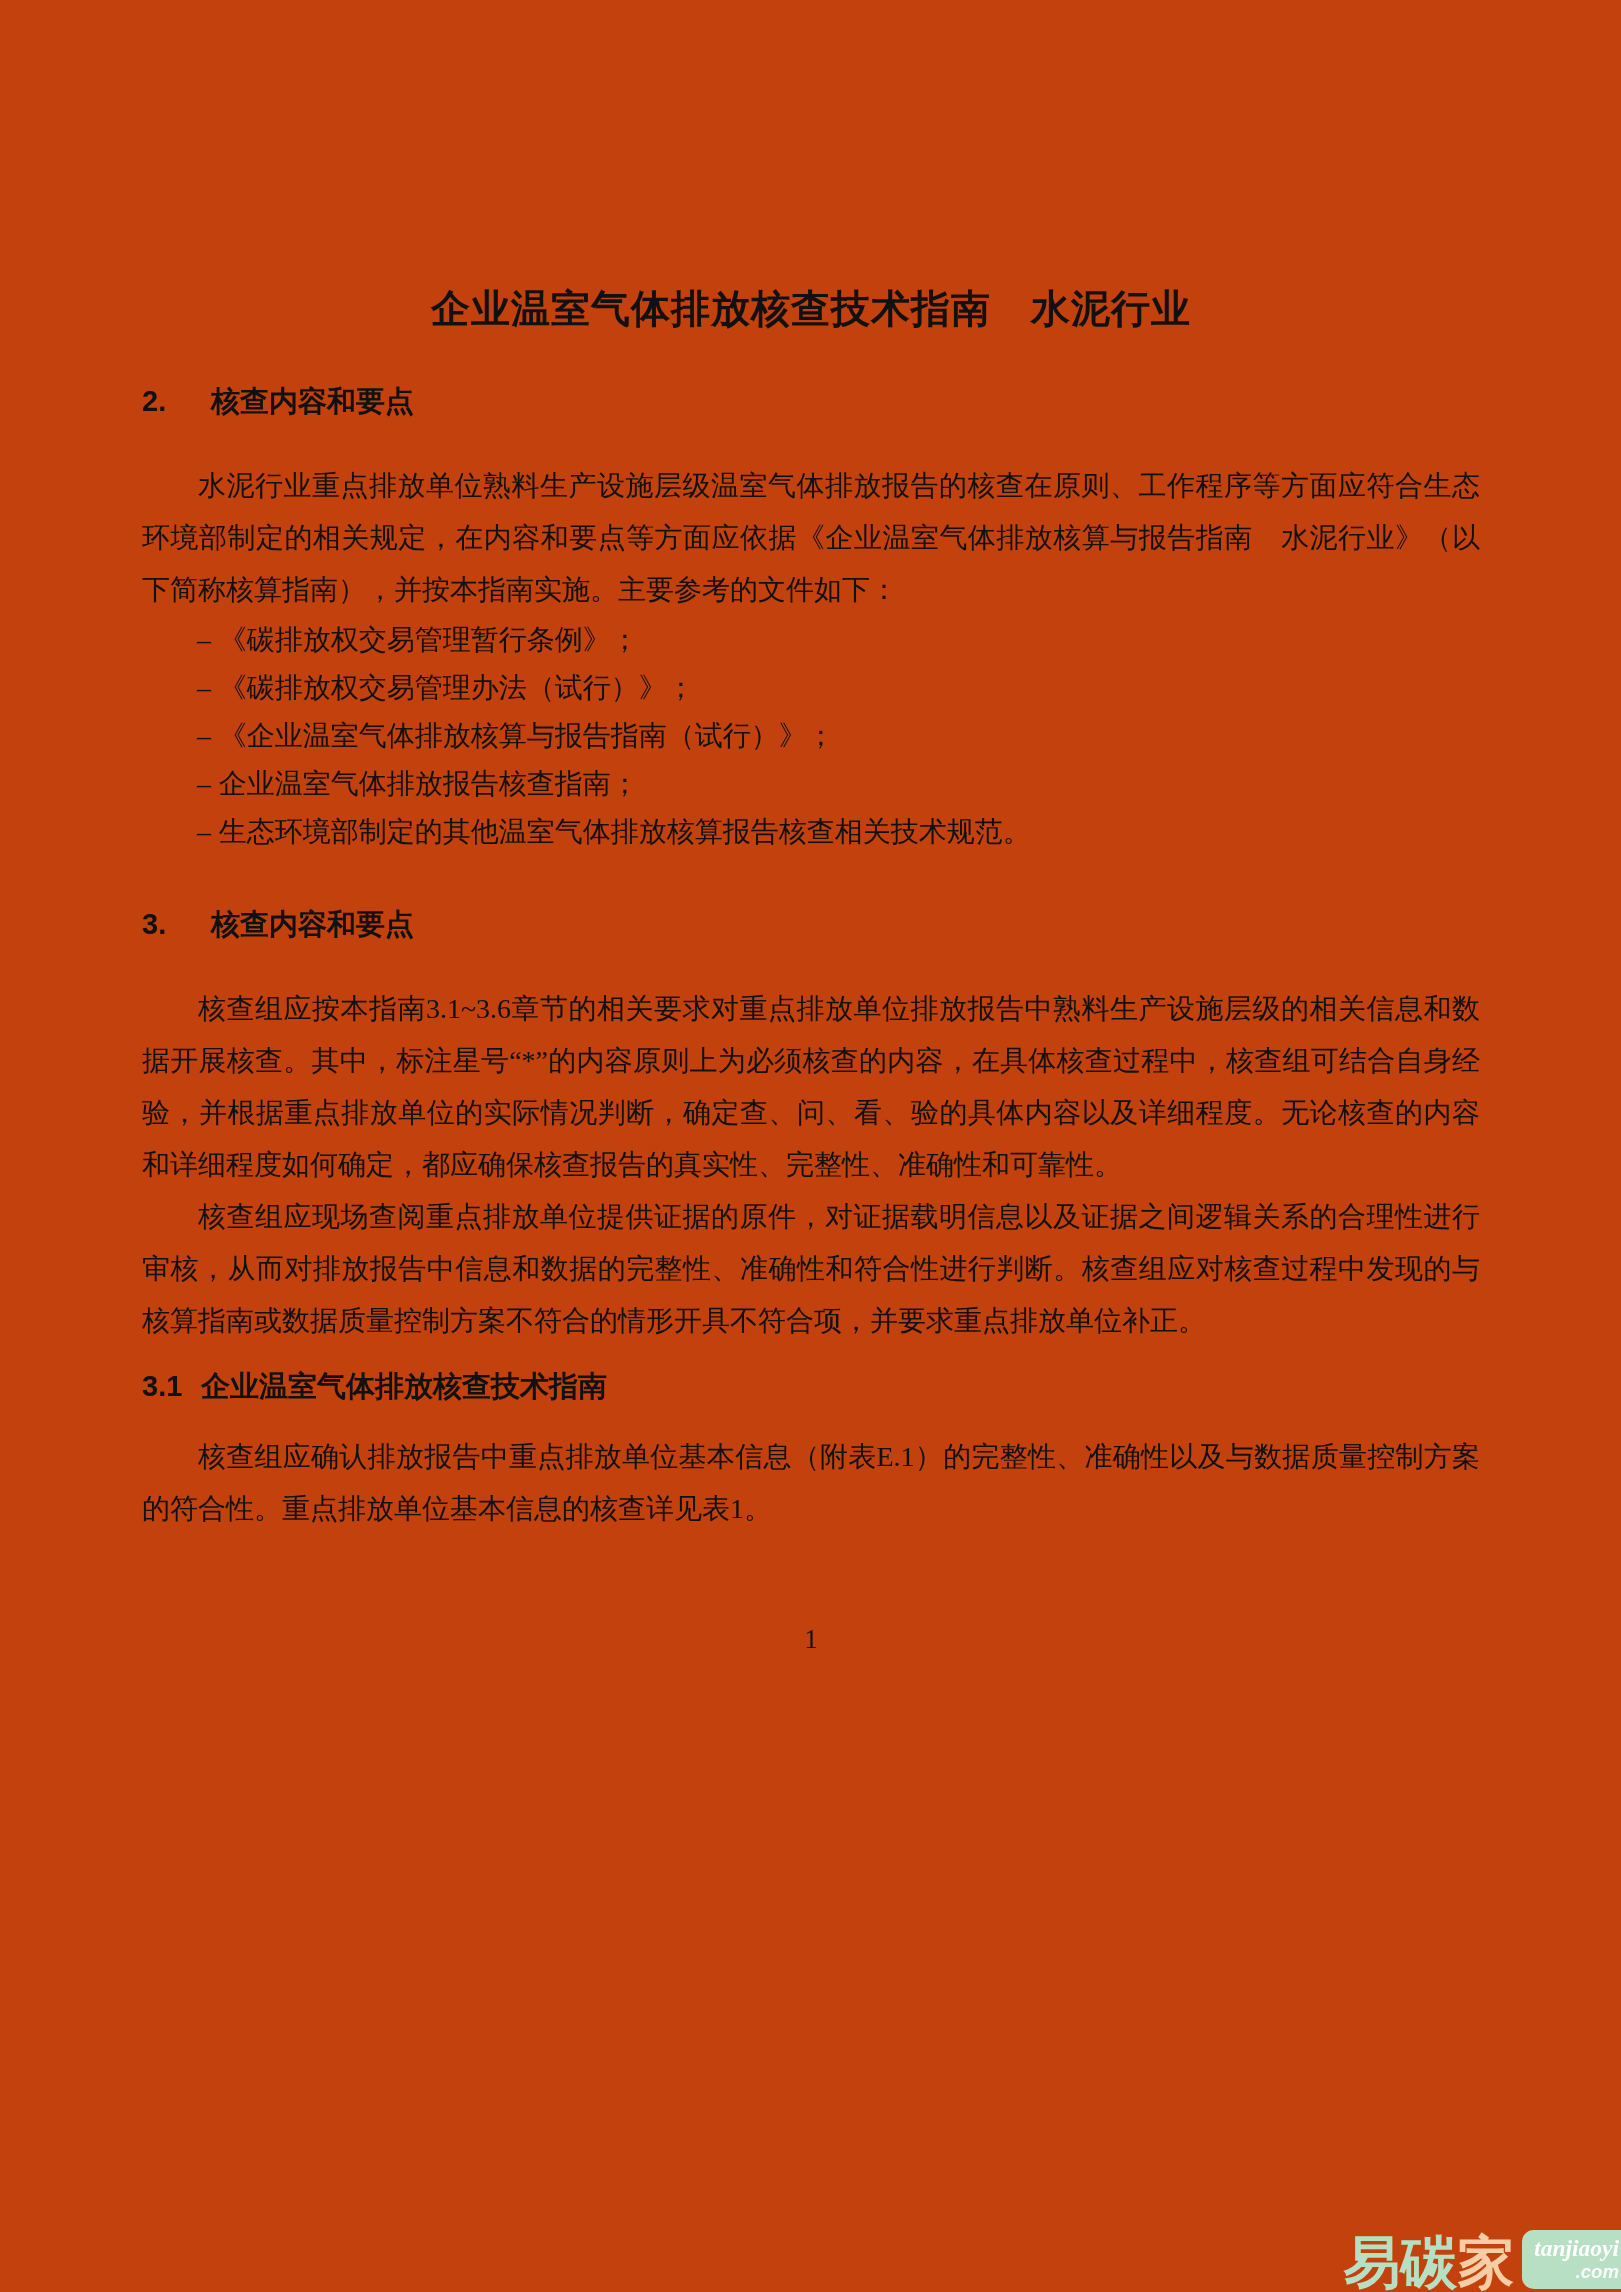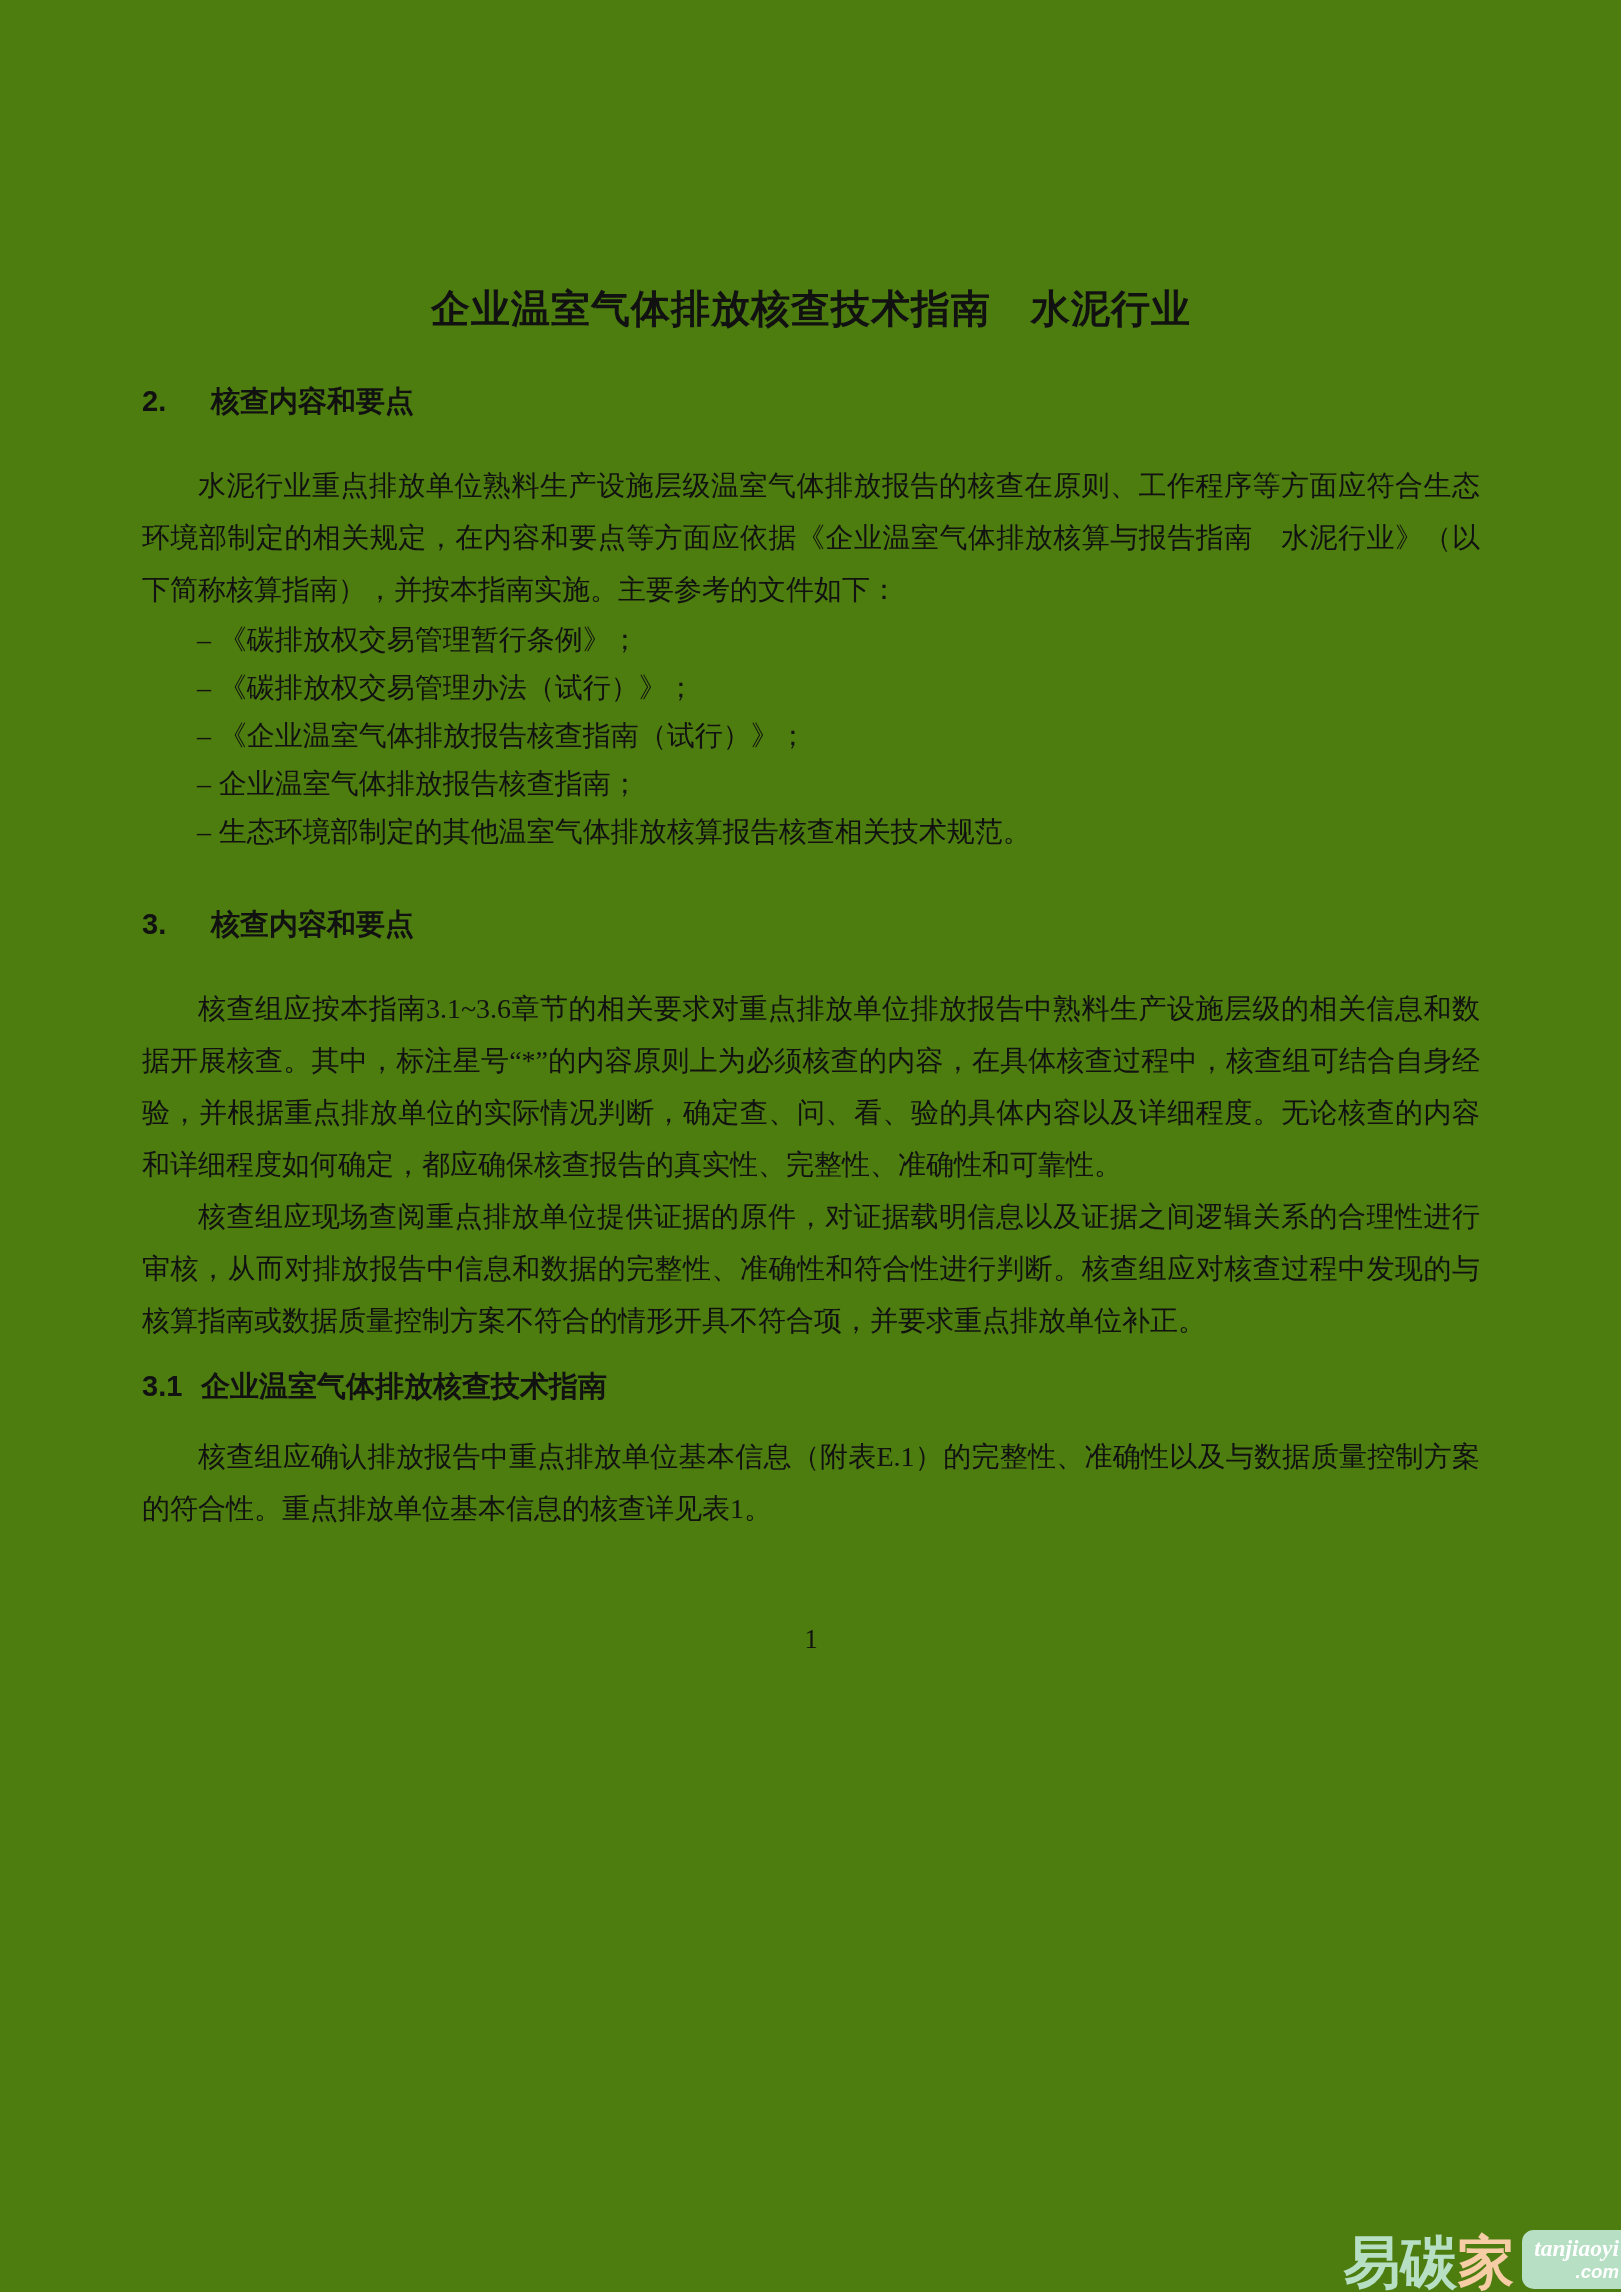--- a/index.html
+++ b/index.html
@@ -1,21 +1,21 @@
 <!DOCTYPE html>
 <html lang="zh"><head>
 <meta charset="utf-8">
 <style>
   html, body { margin: 0; padding: 0; background: #888; }
   .page {
     position: relative;
     width: 1621px;
     height: 2293px;
     margin: 0 auto;
-    background: #4d7c0f;
+    background: #c2410c;
     overflow: hidden;
     color: #111;
   }
   .content {
     padding: 284px 141px 0 142px;
   }
   .doc-title {
     font-family: "Liberation Sans", sans-serif;
     font-weight: bold;
     font-size: 39px;
@@ -111,21 +111,21 @@
       </h2>
       <p class="body-para para-first">水泥行业重点排放单位熟料生产设施层级温室气体排放报告的核查在原则、工作程序等方面应符合生态环境部制定的相关规定，在内容和要点等方面应依据《企业温室气体排放核算与报告指南　水泥行业》（以下简称核算指南），并按本指南实施。主要参考的文件如下：</p>
       <div class="ref-list">
         <div class="ref-item">
           <span class="dash">–</span><span>《碳排放权交易管理暂行条例》；</span>
         </div>
         <div class="ref-item">
           <span class="dash">–</span><span>《碳排放权交易管理办法（试行）》；</span>
         </div>
         <div class="ref-item">
-          <span class="dash">–</span><span>《企业温室气体排放报告核查指南（试行）》；</span>
+          <span class="dash">–</span><span>《企业温室气体排放核算与报告指南（试行）》；</span>
         </div>
         <div class="ref-item">
           <span class="dash">–</span><span>企业温室气体排放报告核查指南；</span>
         </div>
         <div class="ref-item">
           <span class="dash">–</span><span>生态环境部制定的其他温室气体排放核算报告核查相关技术规范。</span>
         </div>
       </div>
     </div>
 

